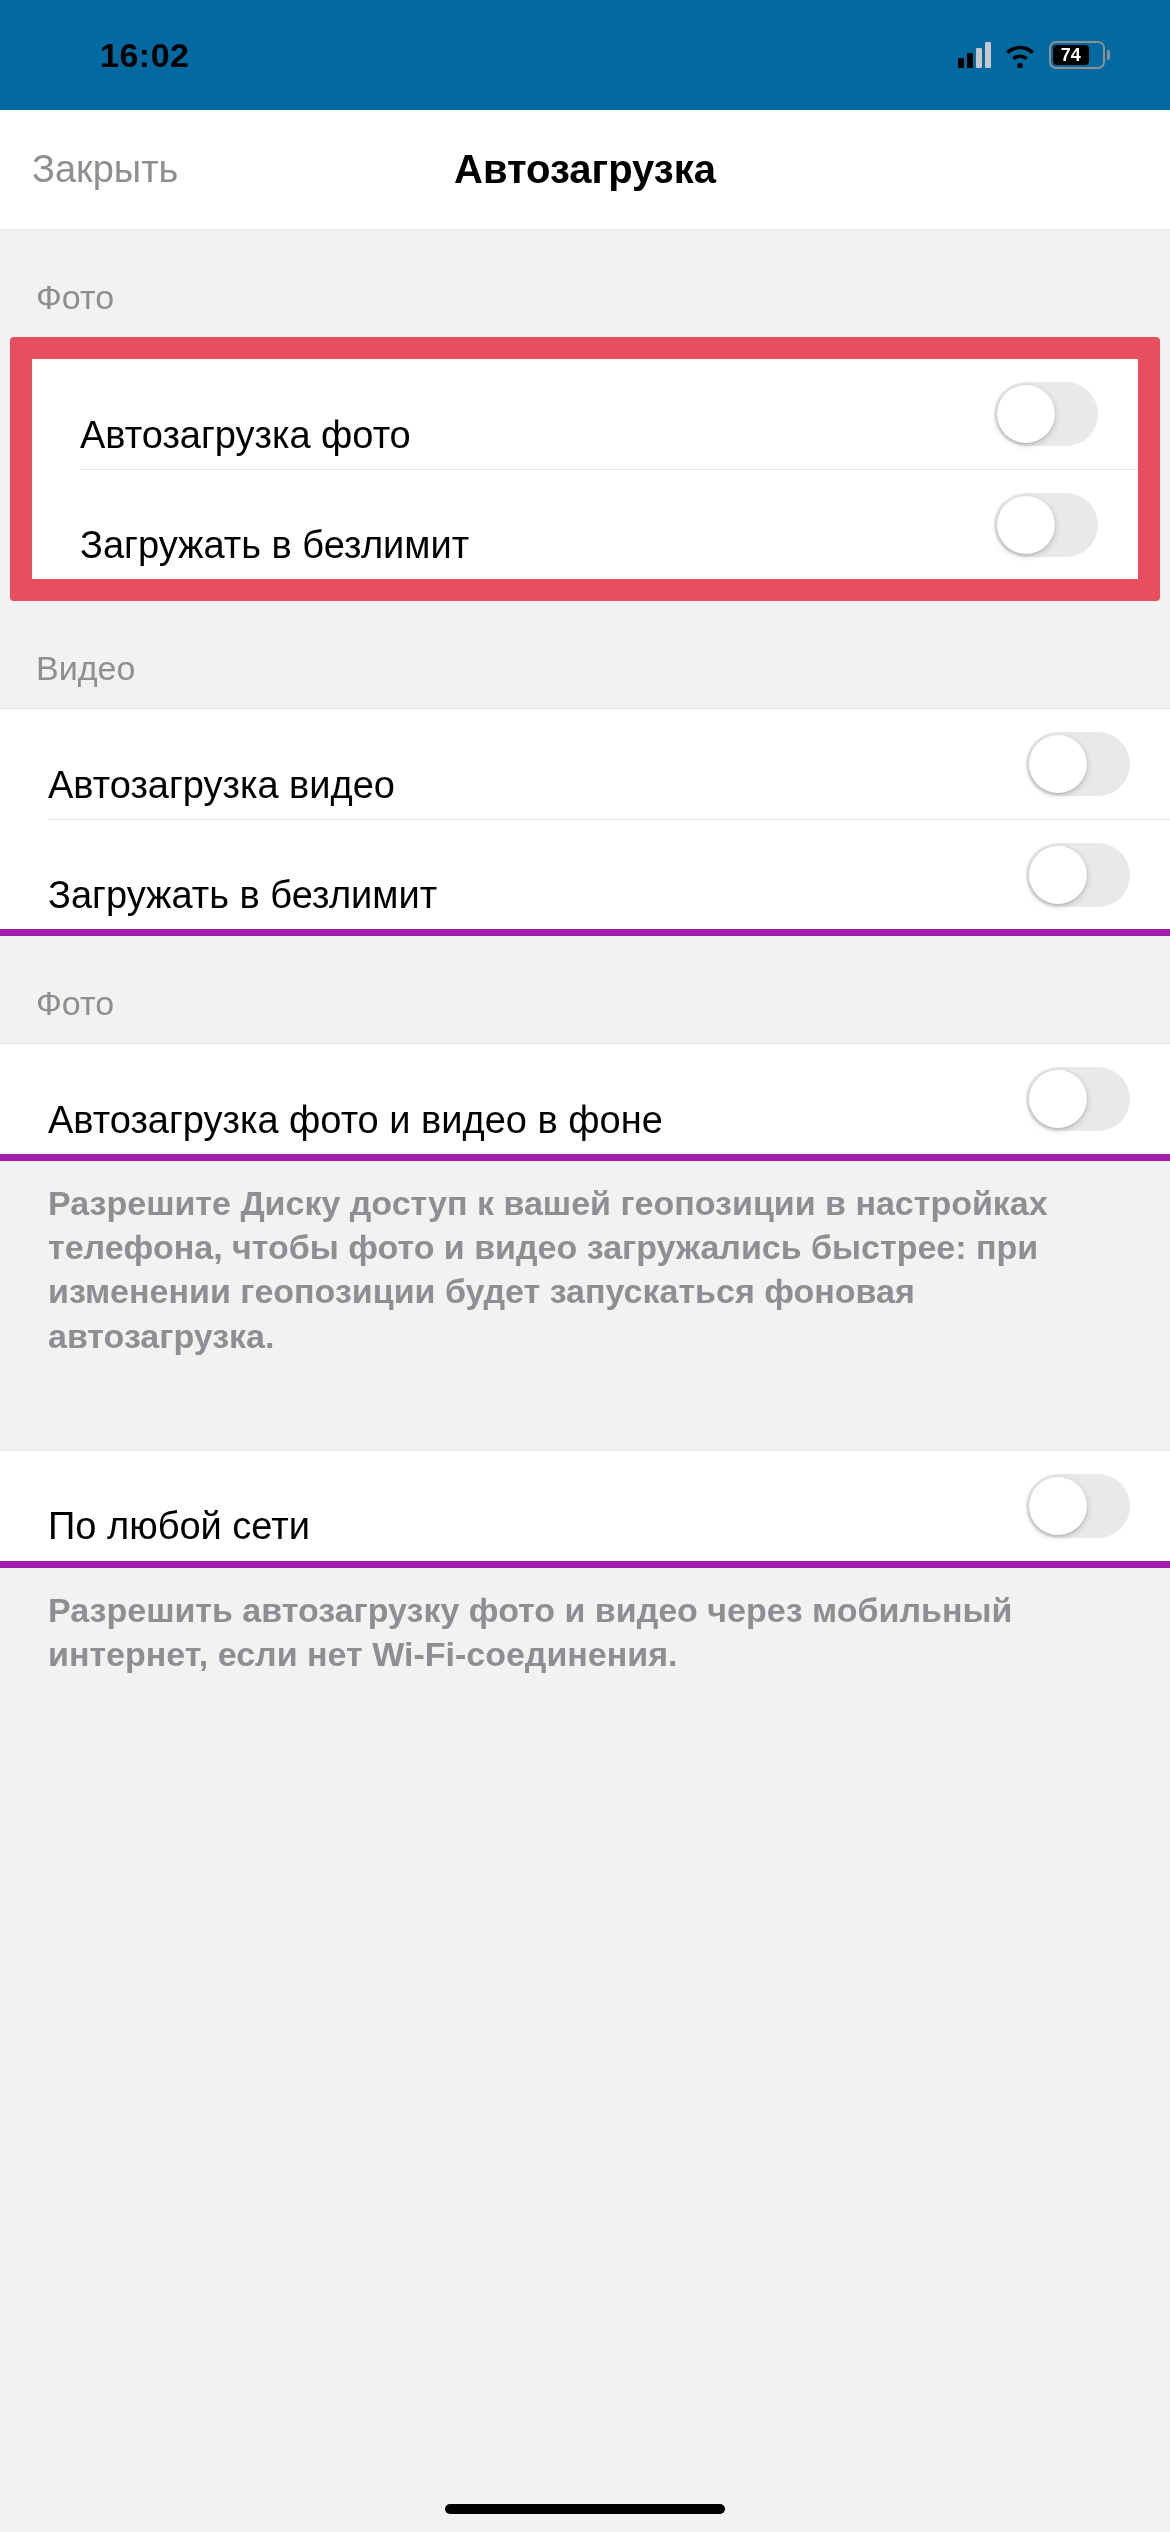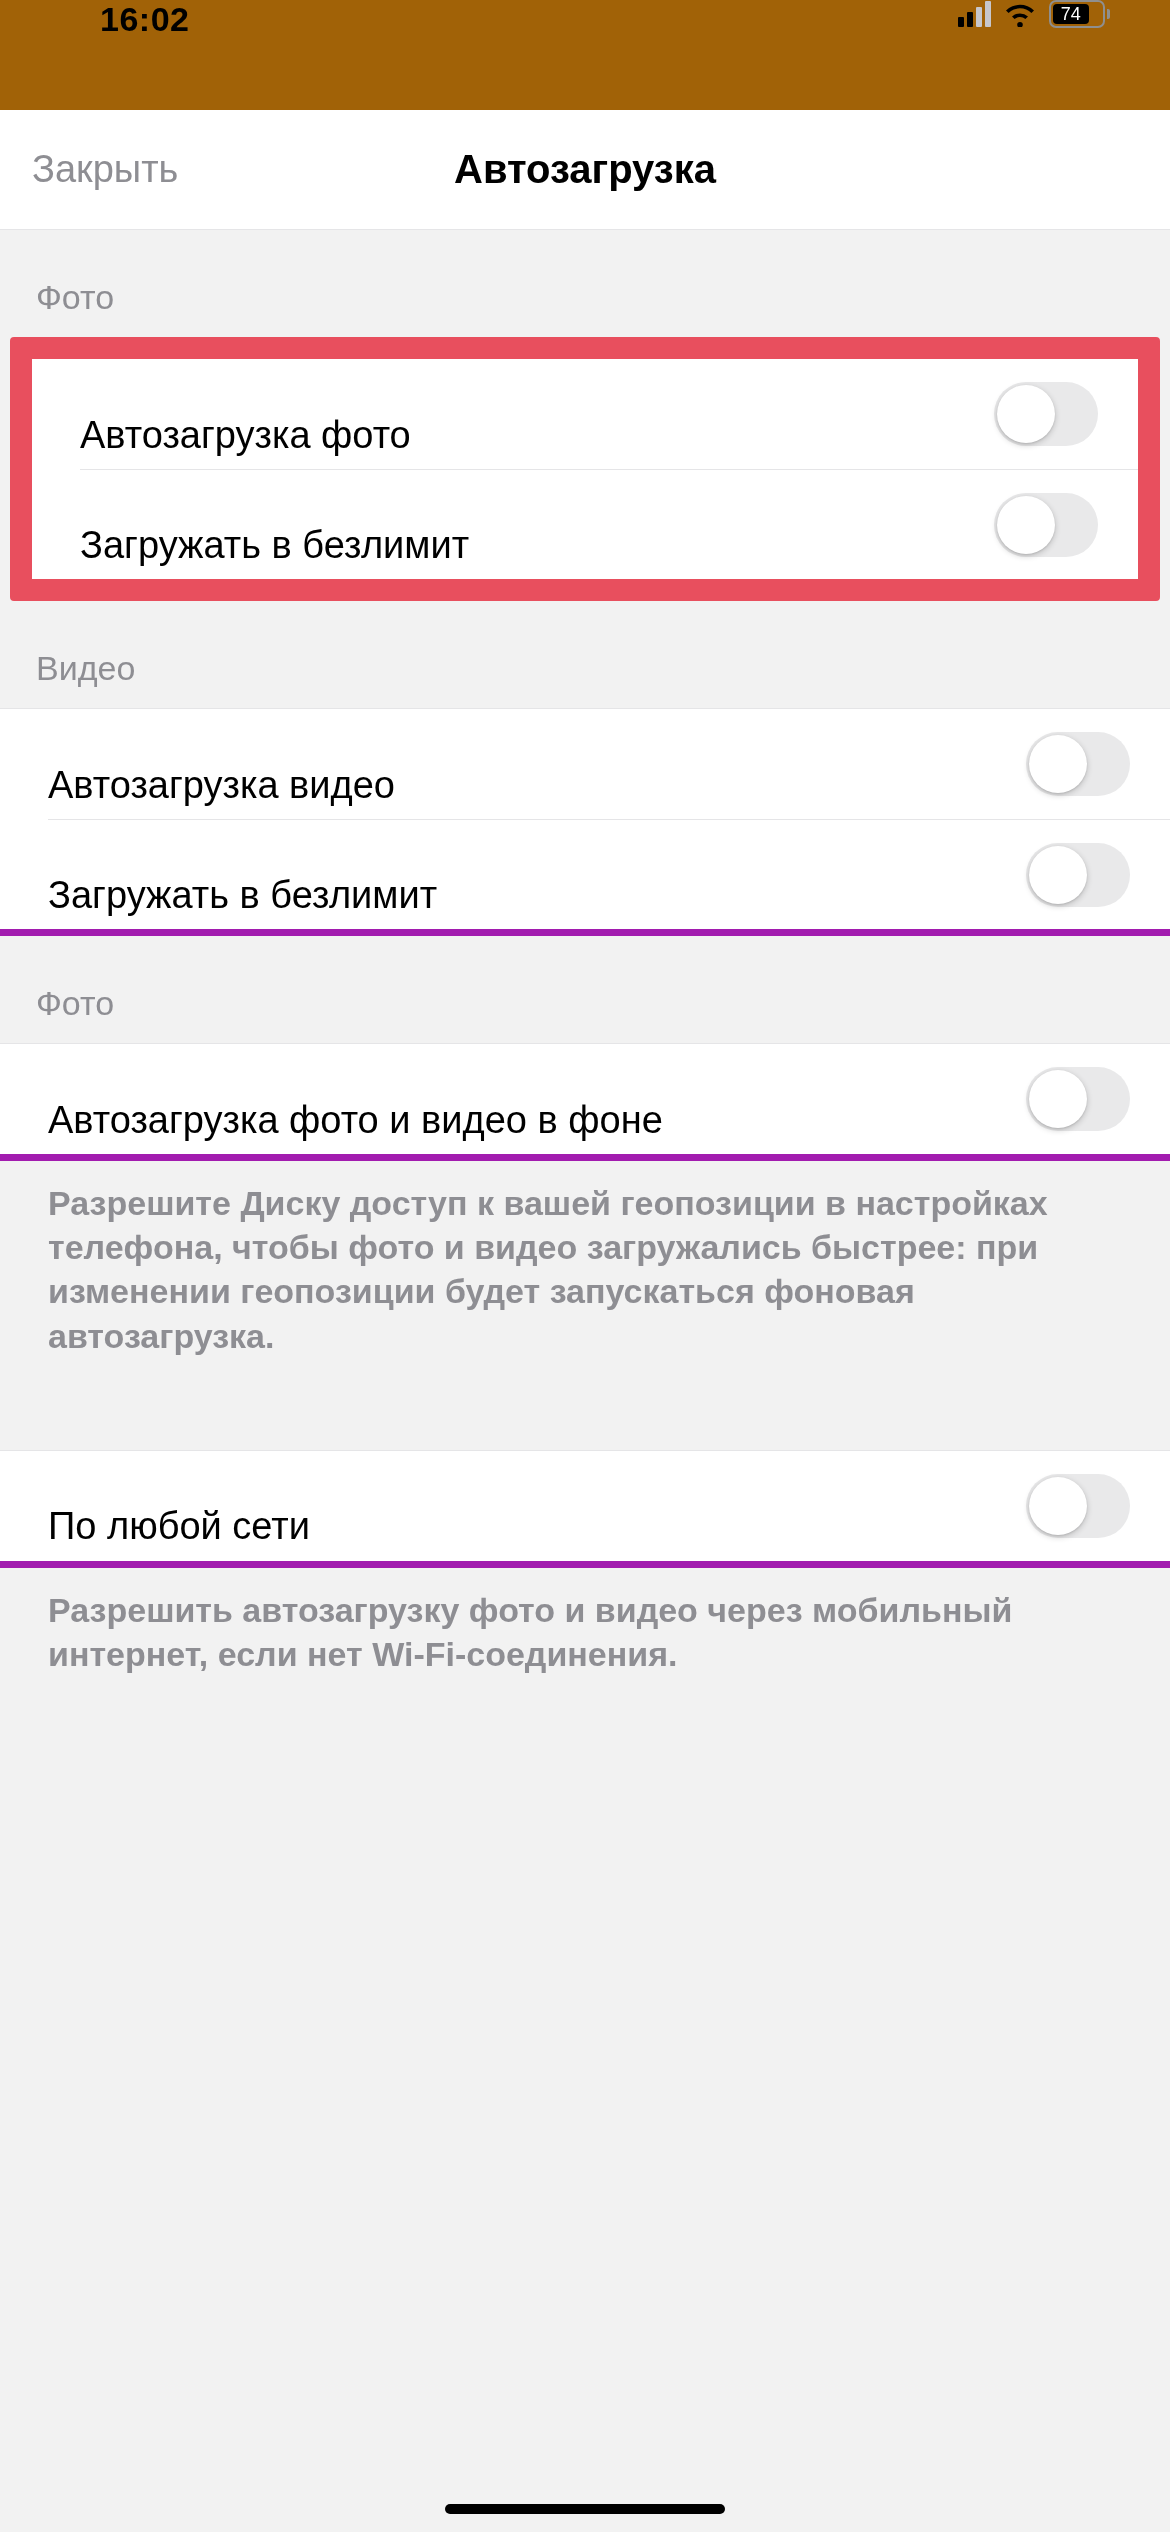--- a/index.html
+++ b/index.html
@@ -13,23 +13,23 @@
       height: 2532px;
       background: #f2f2f2;
       font-family: -apple-system, BlinkMacSystemFont, "Helvetica Neue", sans-serif;
       position: relative;
       overflow: hidden;
     }
     
     
     .status-bar {
       height: 110px;
-      background: #a16207;
-      display: flex;
-      align-items: flex-start;
+      background: #0369a1;
+      display: flex;
+      align-items: center;
       justify-content: space-between;
       padding: 0 60px 0 100px;
     }
     .status-time {
       font-size: 34px;
       font-weight: 600;
       letter-spacing: 0.5px;
     }
     .status-right {
       display: flex;
@@ -71,21 +71,21 @@
     .battery-fill {
       width: 74%;
       height: 100%;
       background: #000;
       border-radius: 4px;
       display: flex;
       align-items: center;
       justify-content: center;
       color: #fff;
       font-size: 18px;
-      font-weight: 400;
+      font-weight: 700;
     }
     .battery-tip {
       width: 3px;
       height: 10px;
       background: #8f8f8f;
       border-radius: 0 2px 2px 0;
     }
     
     
     .nav-header {

